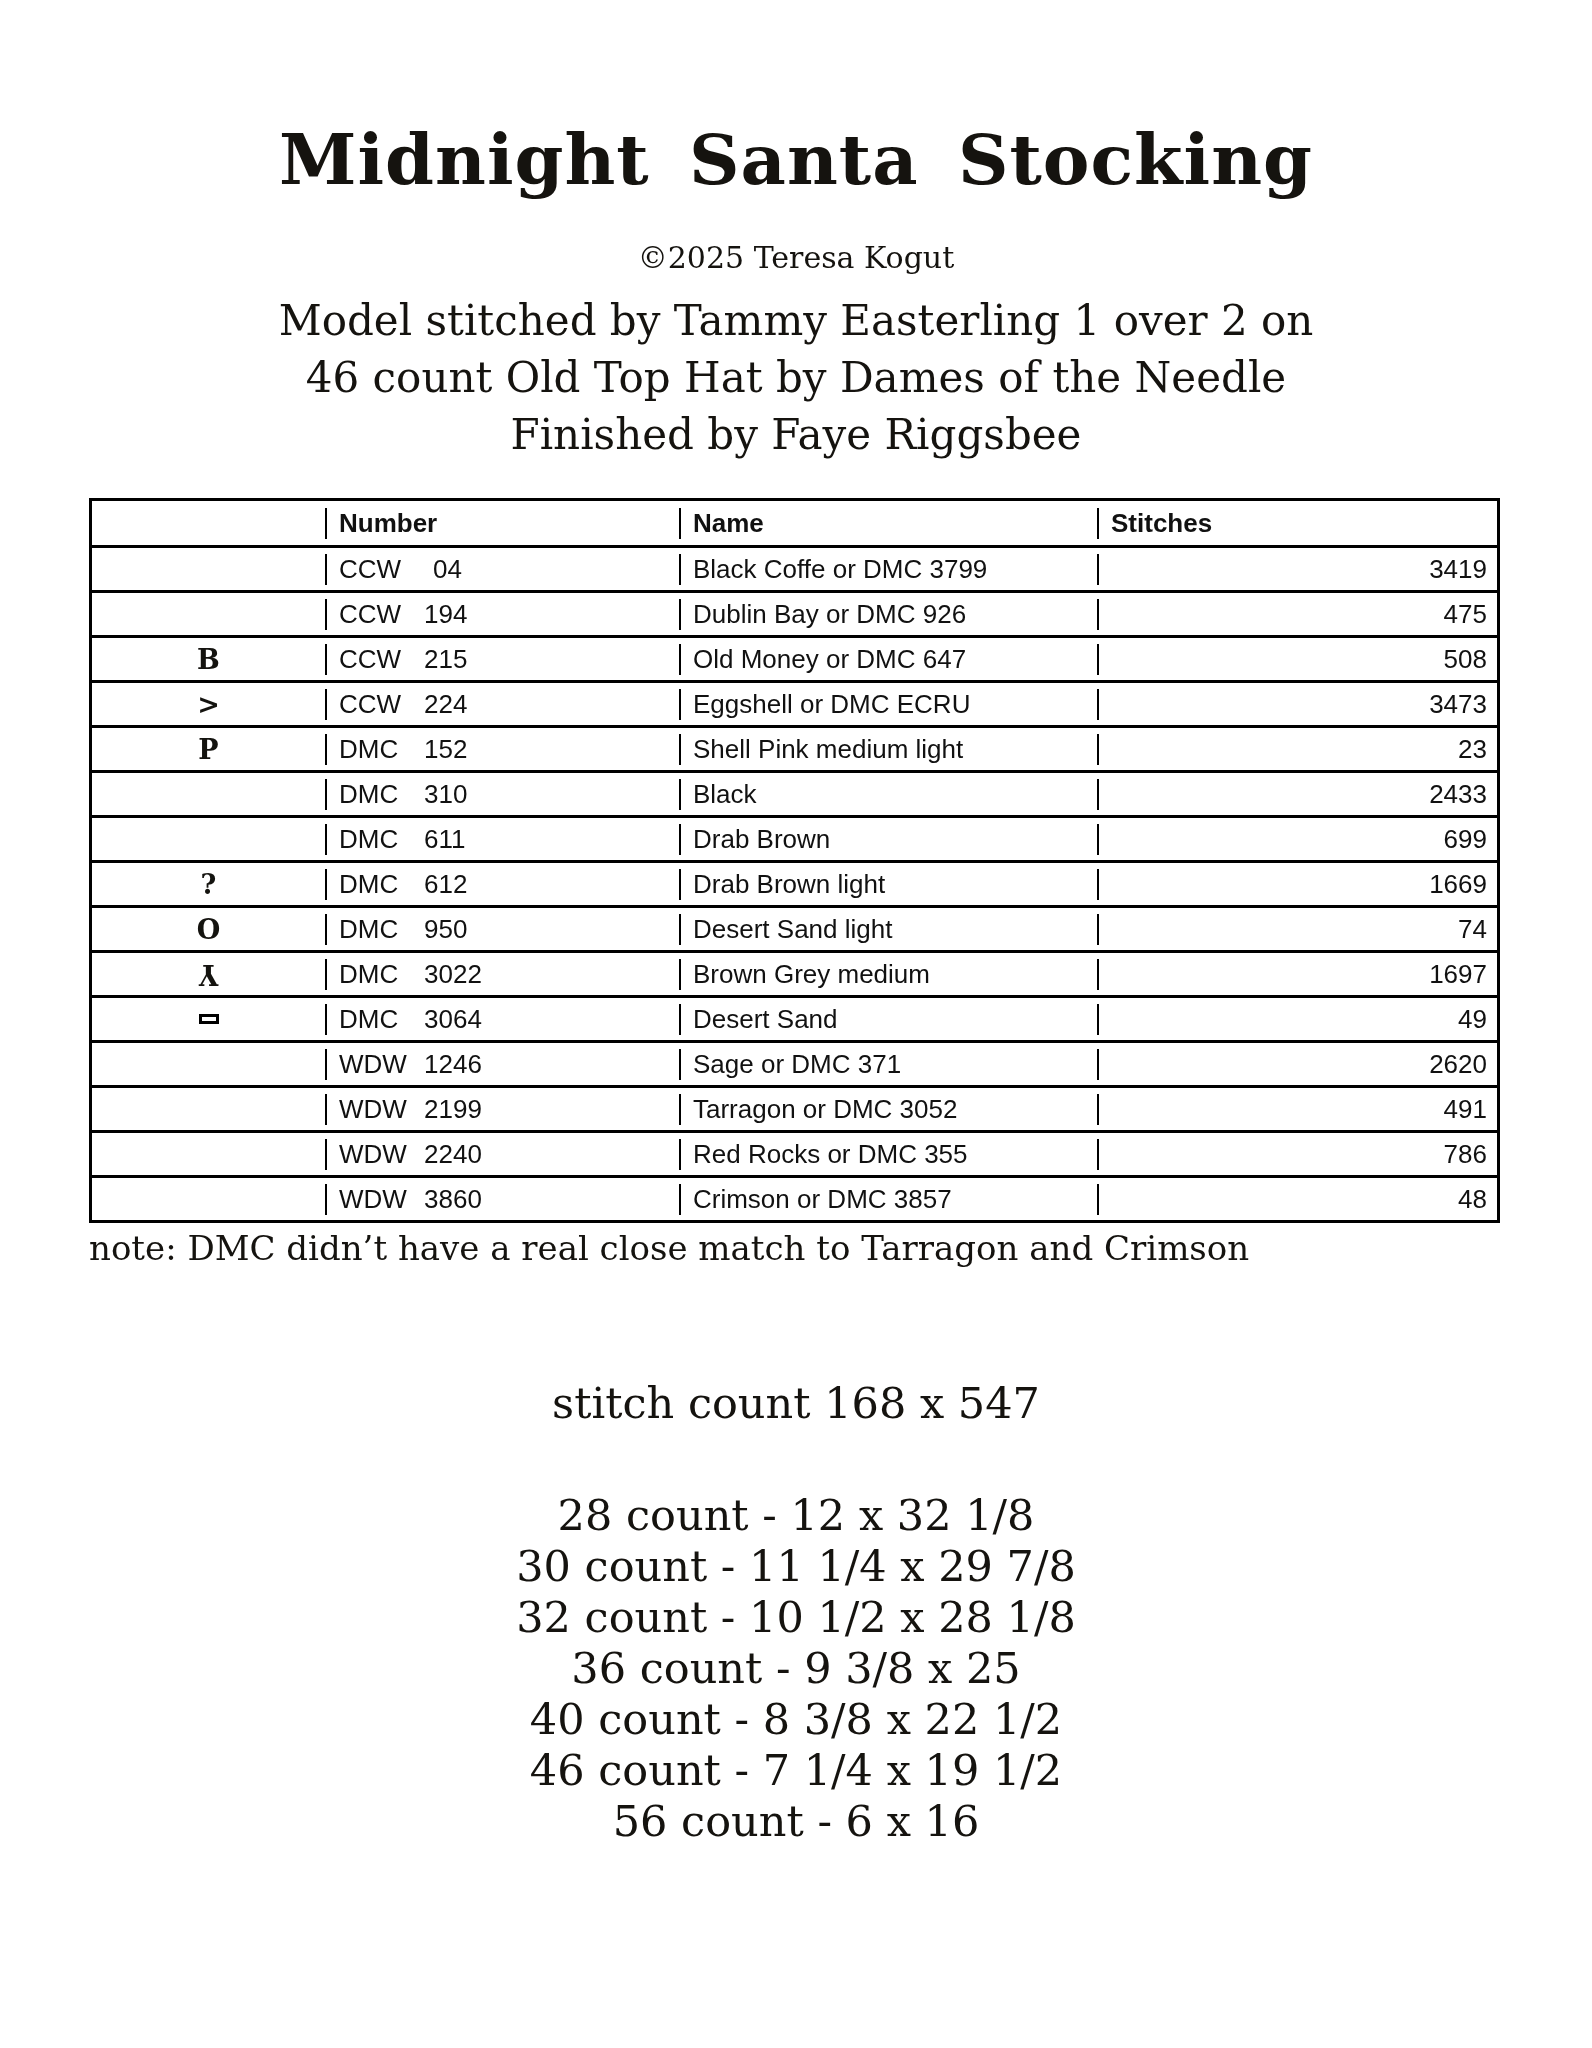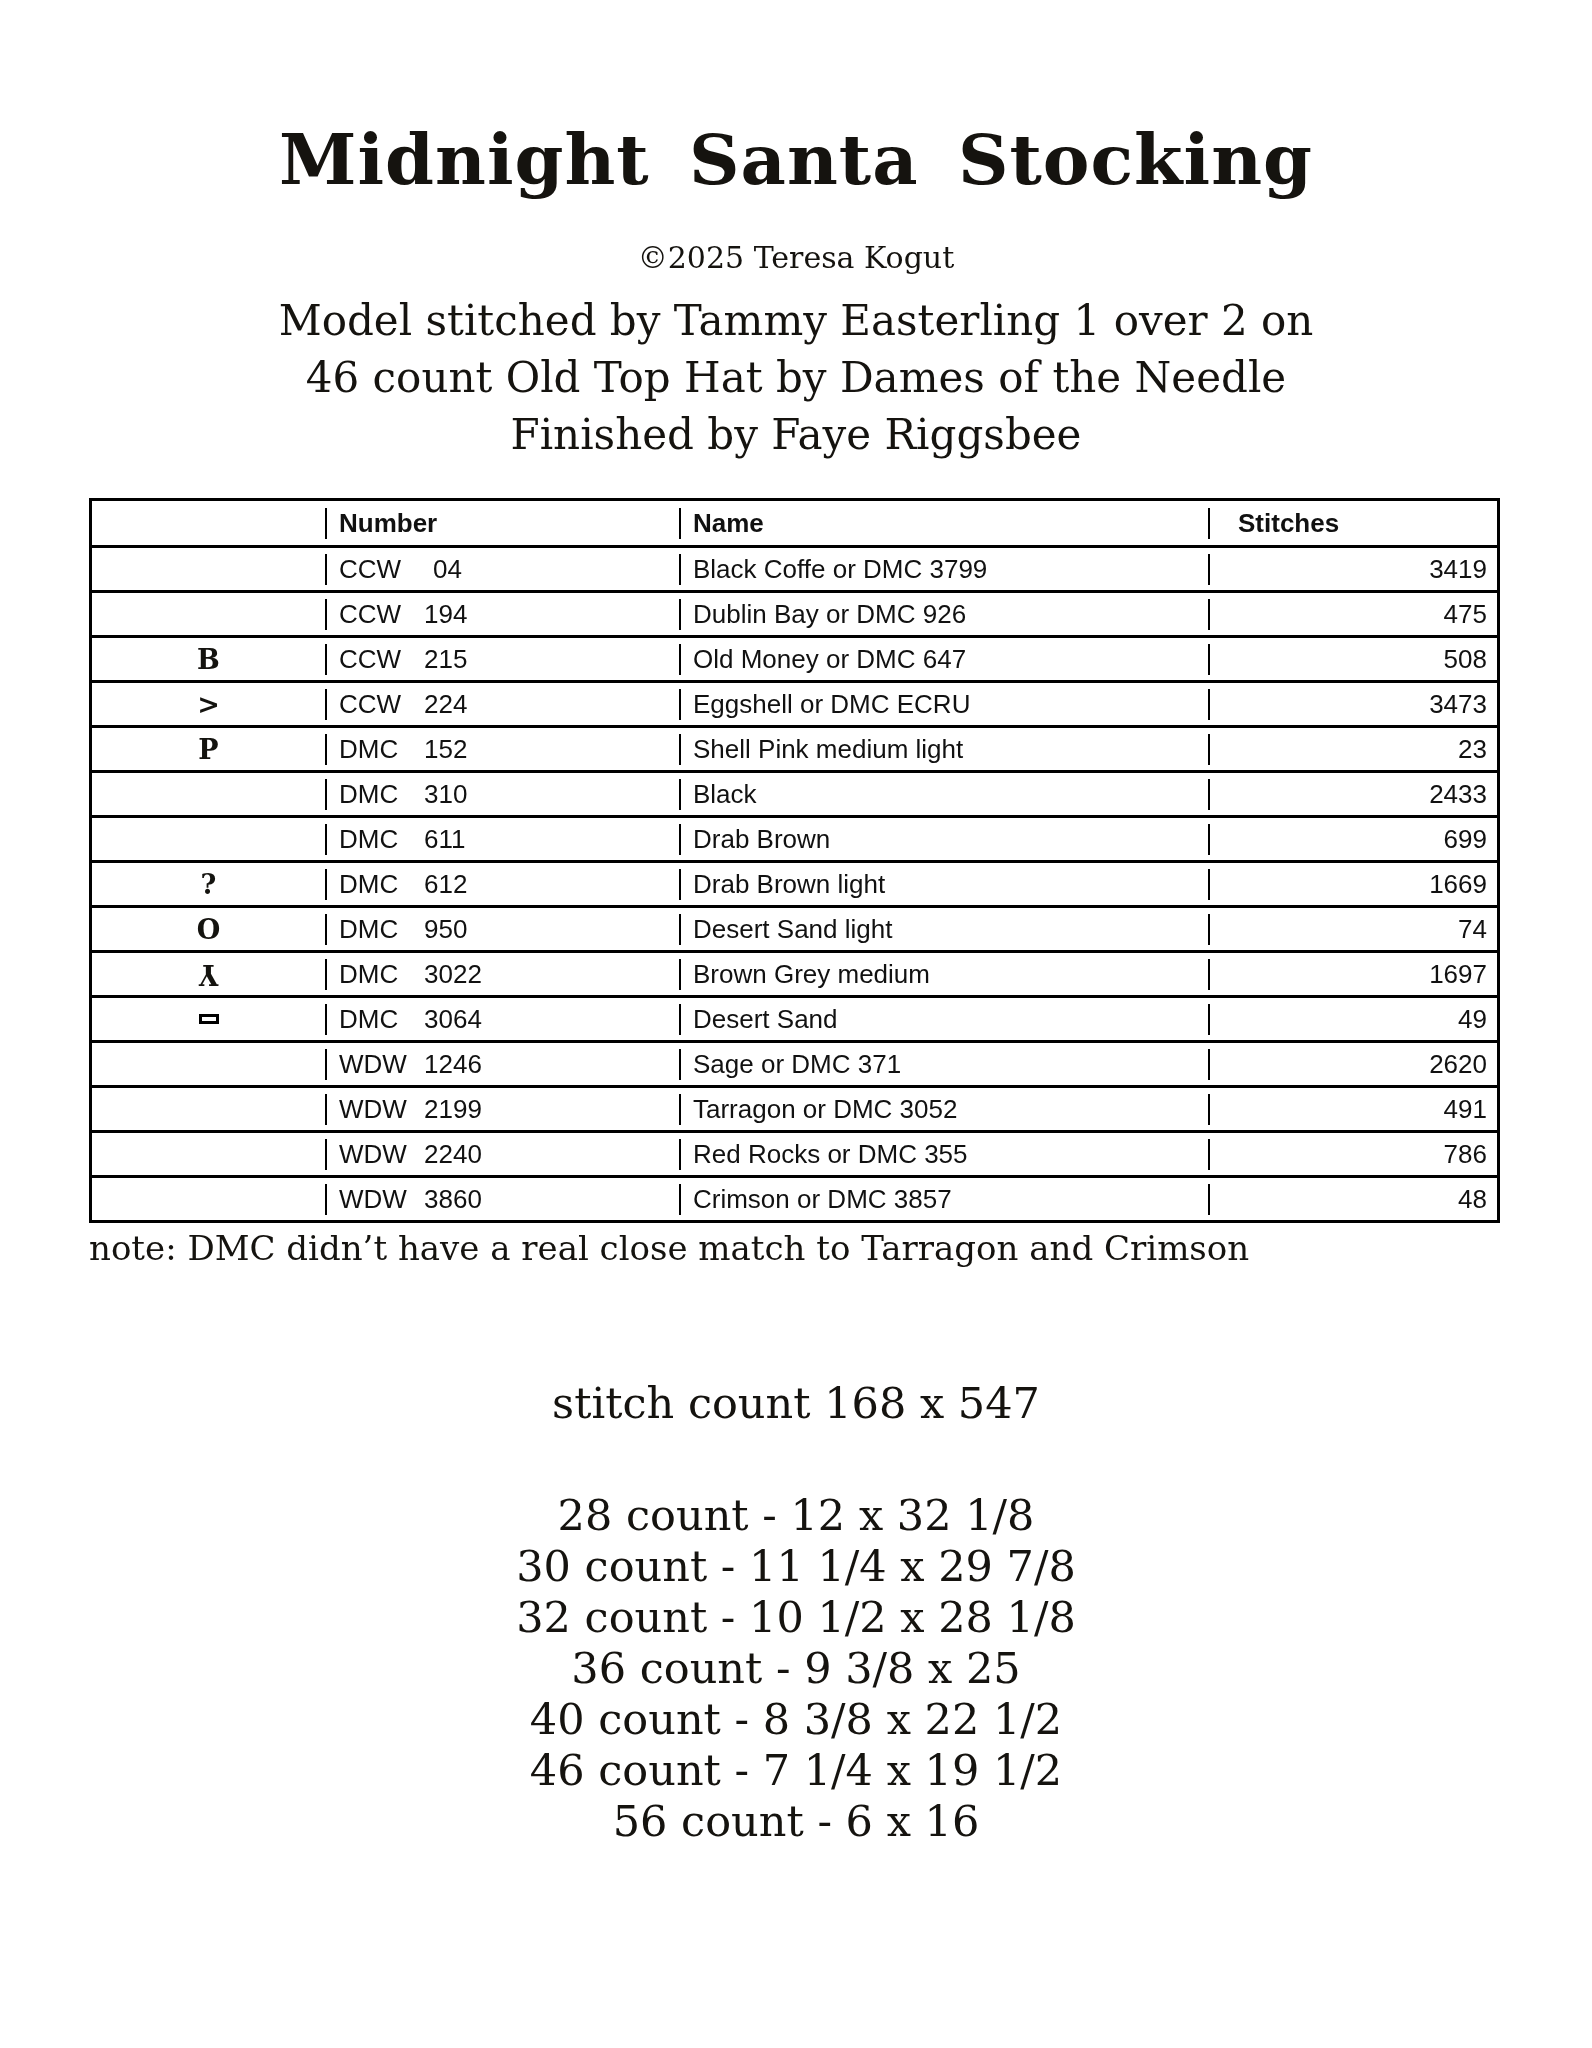--- a/index.html
+++ b/index.html
@@ -15,21 +15,21 @@
   .subtitles{top:292px;font-size:42px;line-height:57px;}
 
   
   .legend{left:89px;top:498px;width:1411px;border:3px solid #000;box-sizing:border-box;
           font-family:"Liberation Sans",sans-serif;font-size:26px;color:#111;}
   .t-row{display:flex;height:45px;border-top:3px solid #000;box-sizing:border-box;align-items:center;}
   .t-row.header{height:44px;border-top:none;font-weight:700;}
   .cell{box-sizing:border-box;display:flex;align-items:center;}
   .c-sym{width:233px;position:relative;}
   .c-num{width:354px;border-left:2px solid #000;padding-left:12px;}
-  .c-name{width:529px;border-left:2px solid #000;padding-left:12px;}
+  .c-name{width:418px;border-left:2px solid #000;padding-left:12px;}
   .c-stitch{flex:1;border-left:2px solid #000;justify-content:flex-end;padding-right:10px;}
   .brand{display:inline-block;width:85px;}
   .code{display:inline-block;min-width:38px;text-align:right;}
   .swatch{position:absolute;left:0;right:0;top:0;bottom:5px;display:flex;align-items:center;justify-content:center;}
   .sym{font-family:"DejaVu Serif","DejaVu Sans",serif;font-size:27px;font-weight:700;line-height:1;}
   .sym.rot{display:inline-block;transform:rotate(180deg);}
   .sym-rect{width:20px;height:10px;border:3px solid #000;box-sizing:border-box;}
 
   .note{top:1228px;left:89px;font-size:34px;}
   .stitch-count{top:1378px;font-size:43px;}
@@ -44,21 +44,21 @@
     <div>Model stitched by Tammy Easterling 1 over 2 on</div>
     <div>46 count Old Top Hat by Dames of the Needle</div>
     <div>Finished by Faye Riggsbee</div>
   </div>
 
 <div class="abs legend" id="legend">
   <div class="t-row header">
     <div class="cell c-sym"></div>
     <div class="cell c-num">Number</div>
     <div class="cell c-name">Name</div>
-    <div class="cell c-stitch" style="justify-content:flex-start;padding-left:28px;">Stitches</div>
+    <div class="cell c-stitch" style="justify-content:flex-start;padding-left:12px;">Stitches</div>
   </div>
   <div id="legend-rows">
       <div class="t-row">
         <div class="cell c-sym">
           <div class="swatch" style="background: rgb(50, 46, 39);">
             <span class="sym" style="color: rgb(255, 255, 255);">1</span>
           </div>
         </div>
         <div class="cell c-num">
           <span class="brand">CCW</span>

